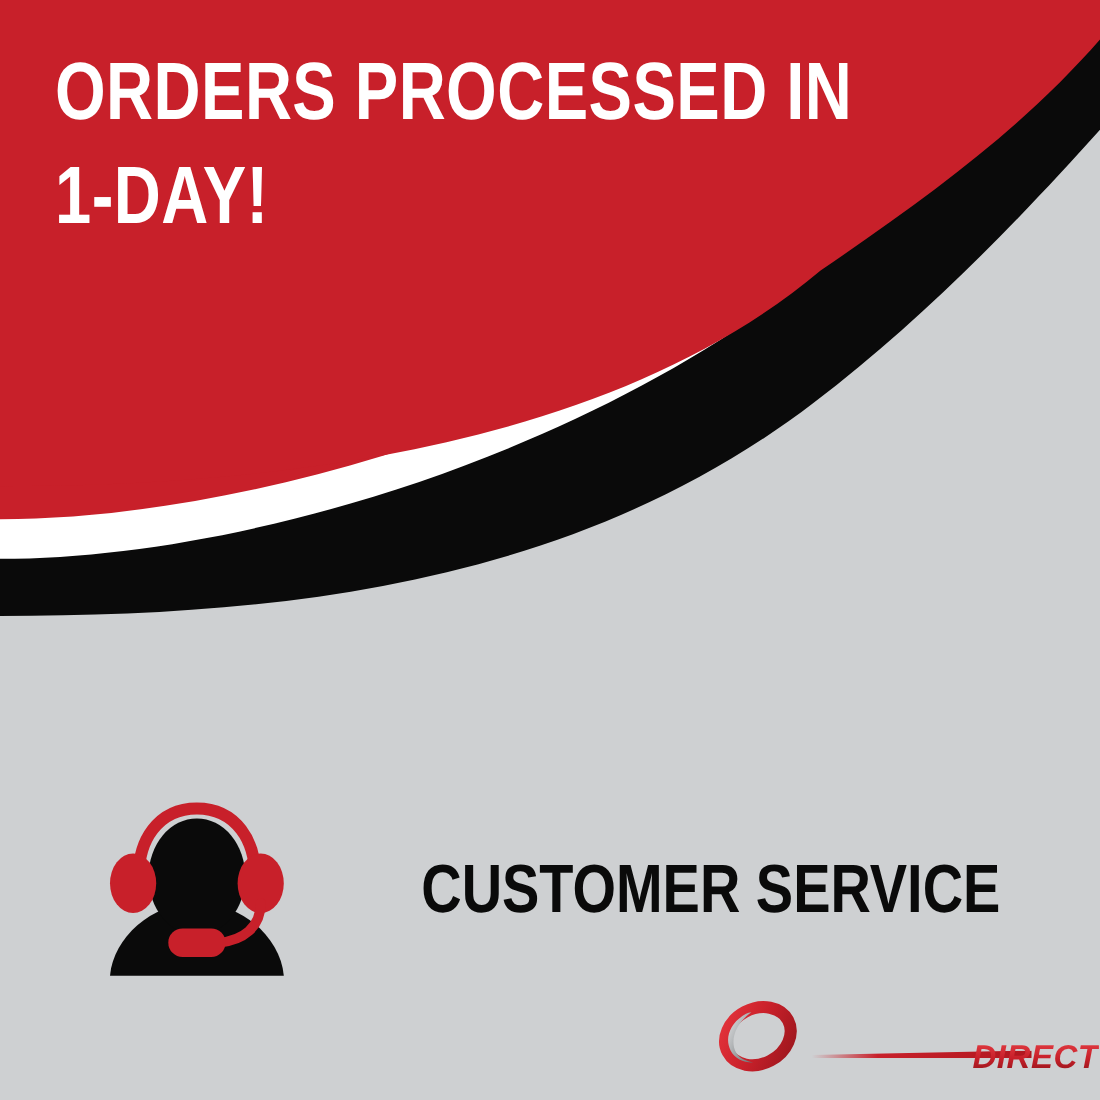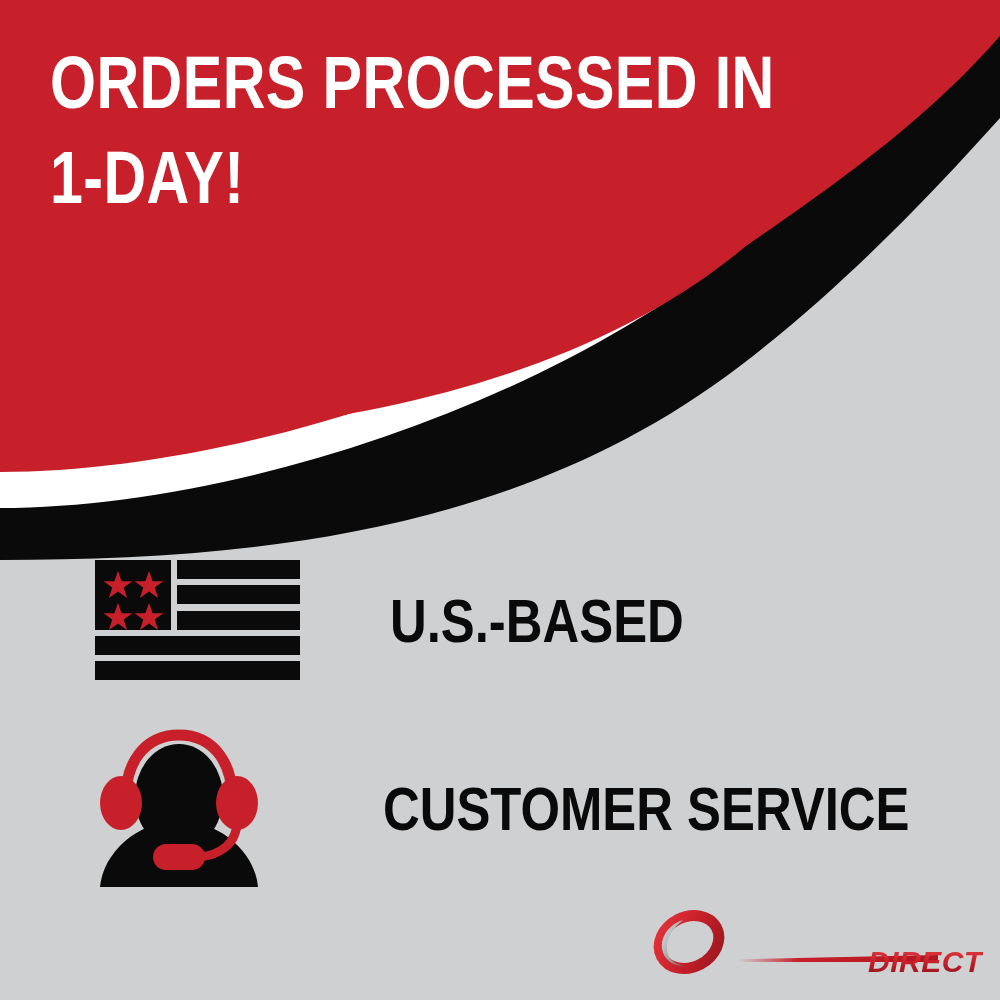--- a/index.html
+++ b/index.html
@@ -121,21 +121,21 @@
   }
   #logo-bar{
     position:absolute;
     left:88px;top:50px;
     width:200px;height:7px;
     background:linear-gradient(90deg,rgba(200,32,42,0) 0%,#c8202a 30%,#b0171f 100%);
     clip-path:polygon(0% 60%,100% 0%,100% 100%,0% 100%);
   }
   #logo-direct{
     position:absolute;
-    left:218px;top:42px;
+    left:234px;top:42px;
     font-family:"Liberation Sans", sans-serif;
     font-weight:bold;
     font-style:italic;
     font-size:30px;
     letter-spacing:0.5px;
     line-height:1;
     background:linear-gradient(180deg,#e23b42 0%,#c8202a 50%,#8e1319 100%);
     -webkit-background-clip:text;
     background-clip:text;
     color:#c8202a;
@@ -157,47 +157,20 @@
 
     <path d="M 0,0 L 1000,0 L 1000,-40 C 930,40 850,120 748,206 C 548,376 225,472 0,472 Z" fill="#c8202a"></path>
     <path d="M 0,0 L 1000,0 L 1000,36 C 930,116 848,176 746,246 C 546,414 228,442 0,442 Z" fill="#c8202a"></path>
   </svg>
 
   <div id="headline">
     <span class="headline-line">ORDERS PROCESSED IN</span>
     <span class="headline-line">1-DAY!</span>
   </div>
 
-  <div class="feature-row" id="feature-row-1">
-    <div class="feature-icon">
-      <svg class="flag-svg" width="205" height="120" viewBox="0 0 205 120">
-
-        <rect x="0" y="0" width="76" height="70" fill="#0a0a0a"></rect>
-
-        <g fill="#c8202a">
-          <polygon points="23,11 26.6,21.2 37.4,21.2 28.7,27.6 32.1,38 23,31.6 13.9,38 17.3,27.6 8.6,21.2 19.4,21.2"></polygon>
-          <polygon points="54,11 57.6,21.2 68.4,21.2 59.7,27.6 63.1,38 54,31.6 44.9,38 48.3,27.6 39.6,21.2 50.4,21.2"></polygon>
-          <polygon points="23,43 26.6,53.2 37.4,53.2 28.7,59.6 32.1,70 23,63.6 13.9,70 17.3,59.6 8.6,53.2 19.4,53.2"></polygon>
-          <polygon points="54,43 57.6,53.2 68.4,53.2 59.7,59.6 63.1,70 54,63.6 44.9,70 48.3,59.6 39.6,53.2 50.4,53.2"></polygon>
-        </g>
-
-        <g fill="#0a0a0a">
-          <rect x="82" y="0" width="123" height="19"></rect>
-          <rect x="82" y="25" width="123" height="19"></rect>
-          <rect x="82" y="51" width="123" height="19"></rect>
-        </g>
-
-        <g fill="#0a0a0a">
-          <rect x="0" y="76" width="205" height="19"></rect>
-          <rect x="0" y="101" width="205" height="19"></rect>
-        </g>
-      </svg>
-    </div>
-    <div class="feature-label">U.S.-BASED</div>
-  </div>
 
   <div class="feature-row" id="feature-row-2">
     <div class="feature-icon">
       <svg class="headset-svg" width="168" height="165" viewBox="0 0 168 165">
 
         <path d="M 84,96 C 126,96 160,128 163,162 L 5,162 C 8,128 42,96 84,96 Z" fill="#0a0a0a"></path>
 
         <ellipse cx="84" cy="72" rx="44" ry="53" fill="#0a0a0a"></ellipse>
 
         <path d="M 32,86 C 26,36 52,10 84,10 C 116,10 142,36 136,86" fill="none" stroke="#c8202a" stroke-width="11" stroke-linecap="round"></path>

